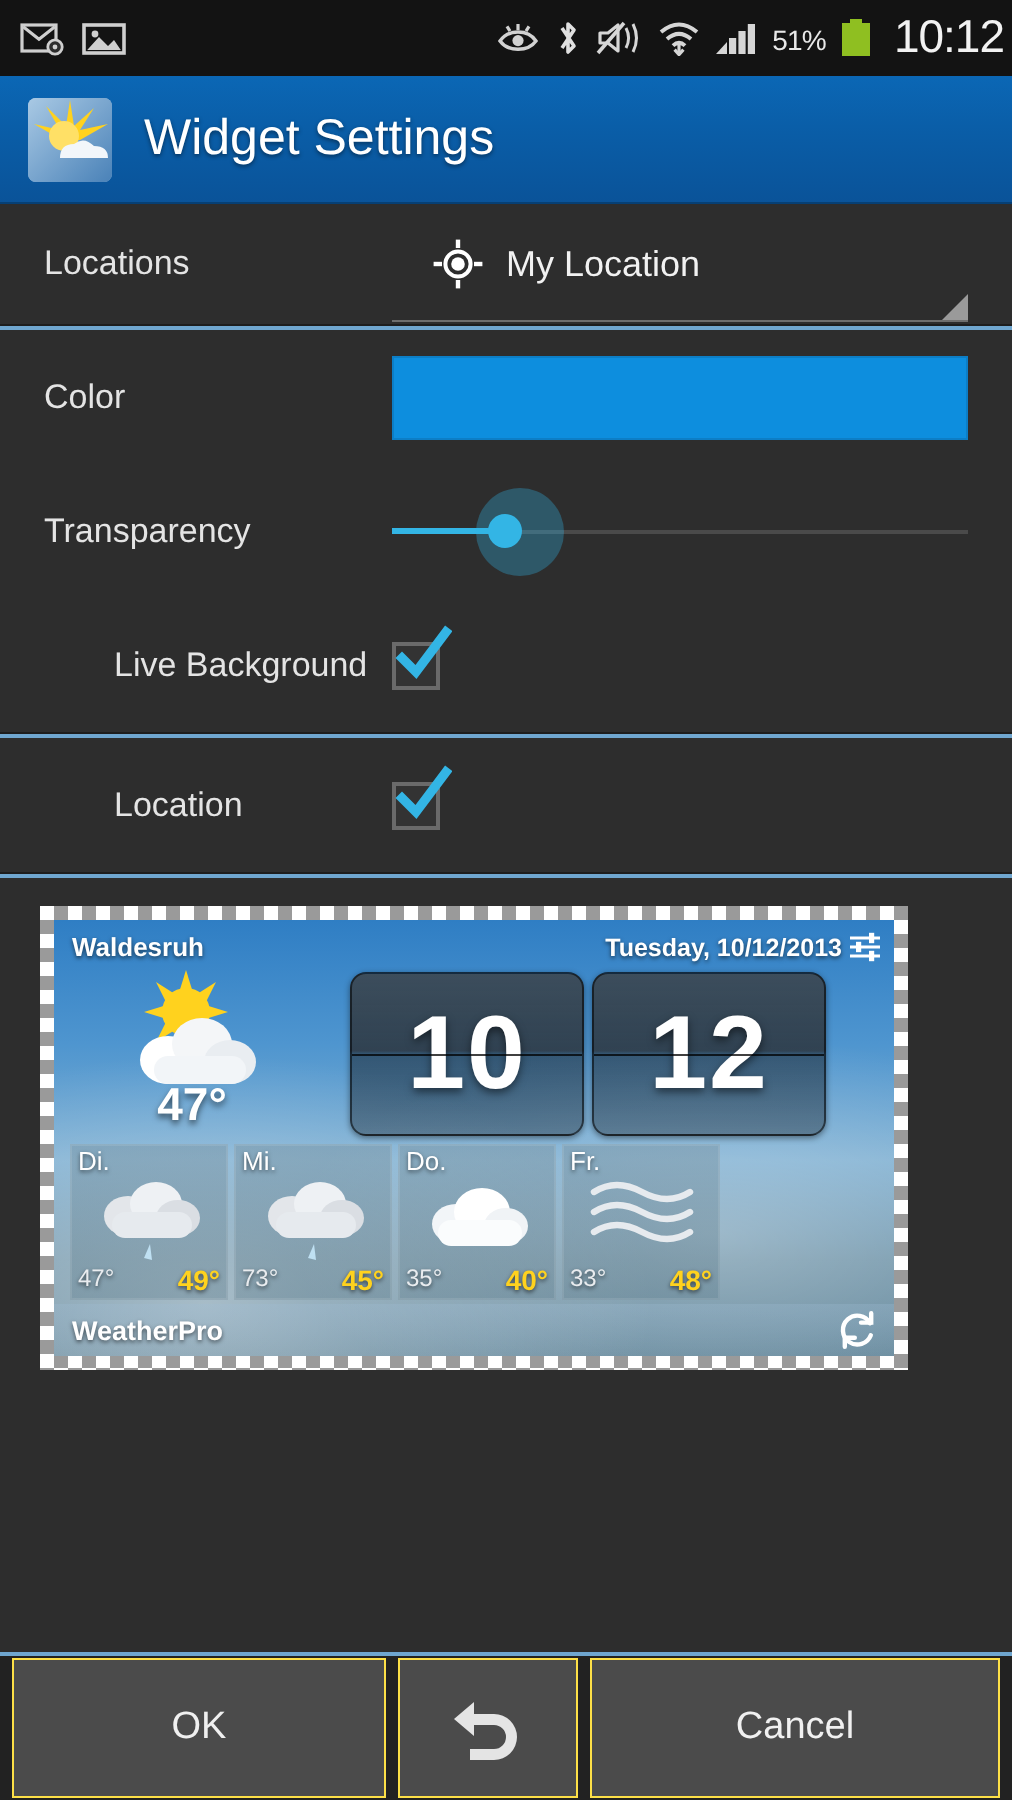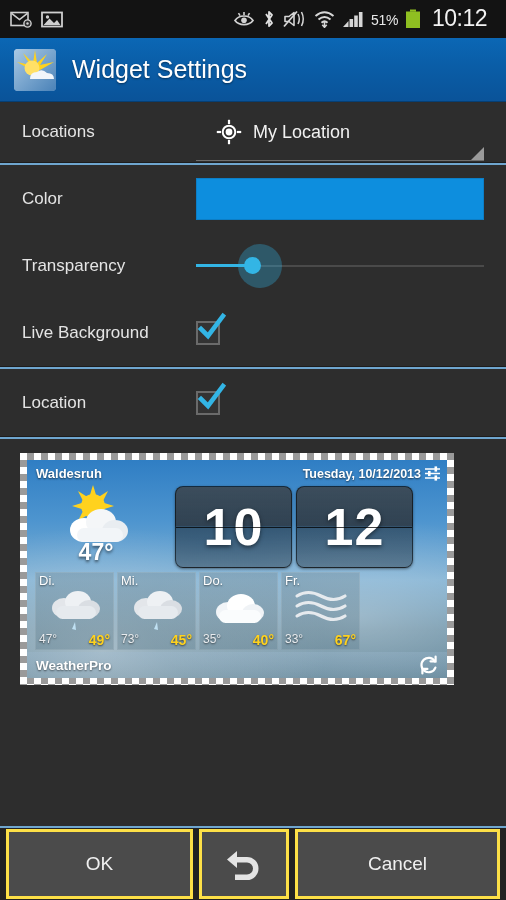--- a/index.html
+++ b/index.html
@@ -8,21 +8,21 @@
     background: #2b2b2b;
     font-family: "Liberation Sans", sans-serif;
     overflow: hidden;
   }
   #app { position: relative; width: 506px; height: 900px; background: #2d2d2d; }
 
   
   .statusbar {
     height: 38px; background: #131313;
     display: flex; align-items: center;
-    padding: 0 19px 0 10px;
+    padding: 0 4px 0 10px;
   }
   .sb-left { display: flex; align-items: center; gap: 9px; }
   .sb-right { display: flex; align-items: center; gap: 7px; margin-left: auto; }
   .sb-ico { display: block; }
   .sb-battpct {
     color: #e8e8e8; font-size: 14px; letter-spacing: -.4px;
     font-family: "Liberation Sans", sans-serif; position: relative; top: 1px;
   }
   .sb-clock {
     color: #f2f2f2; font-size: 23px; letter-spacing: -.5px;
@@ -94,21 +94,21 @@
     position: absolute; left: 42px; top: 50%;
     width: 44px; height: 44px; margin-top: -22px; border-radius: 50%;
     background: rgba(51,181,229,.32);
   }
   .slider-thumb {
     position: absolute; left: 56px; top: 50%;
     width: 17px; height: 17px; margin: -8.5px 0 0 -8.5px;
     border-radius: 50%; background: #33b5e5;
   }
 
-  .row-check { height: 67px; }
+  .row-check { height: 67px; margin-left: 35px; }
   .checkbox {
     width: 24px; height: 24px; border: 2px solid #6a6a6a;
     background: #333; position: relative;
   }
   .checkbox .tick {
     position: absolute; left: -2px; top: -11px;
     width: 30px; height: 30px;
   }
   .check-ctrl { width: 288px; display: flex; }
 
@@ -211,21 +211,21 @@
   .w-refresh { margin-left: auto; display: block; }
 
   
   .btnbar {
     position: absolute; left: 0; right: 0; bottom: 0; height: 74px;
     background: #222; display: flex; align-items: center;
     gap: 6px; padding: 0 6px;
     border-top: 2px solid #6fa6cf;
   }
   .btn {
-    height: 70px; background: #4b4b4b; border: 3px solid #fde047;
+    height: 70px; background: #4b4b4b; border: 1px solid #fde047;
     display: flex; align-items: center; justify-content: center;
     color: #f0f0f0; font-size: 19px;
   }
   .btn-ok { flex: 0 0 187px; }
   .btn-undo { flex: 0 0 90px; }
   .btn-cancel { flex: 1 1 auto; }
 </style>
 </head>
 <body>
 
@@ -483,21 +483,21 @@
             <div class="fc-name">Fr.</div>
             <div class="fc-icon">
               <svg width="58" height="40" viewBox="0 0 58 40">
                 <path d="M5 10 Q16 3, 29 10 Q42 17, 53 10" fill="none" stroke="#e6eaee" stroke-width="3.2" stroke-linecap="round"></path>
                 <path d="M5 20 Q16 13, 29 20 Q42 27, 53 20" fill="none" stroke="#e6eaee" stroke-width="3.2" stroke-linecap="round"></path>
                 <path d="M5 30 Q16 23, 29 30 Q42 37, 53 30" fill="none" stroke="#e6eaee" stroke-width="3.2" stroke-linecap="round"></path>
               </svg>
             </div>
             <div class="fc-temps">
               <span class="fc-low">33°</span>
-              <span class="fc-high">67°</span>
+              <span class="fc-high">48°</span>
             </div>
           </div>
 
 
         </div>
 
         <div class="w-foot">
           <span class="w-brand">WeatherPro</span>
           <svg class="w-refresh" width="20" height="20" viewBox="0 0 20 20">
             <path d="M16 6.6 A7.2 7.2 0 1 0 16.4 12.6" fill="none" stroke="#ffffff" stroke-width="2.2" stroke-linecap="round"></path>

